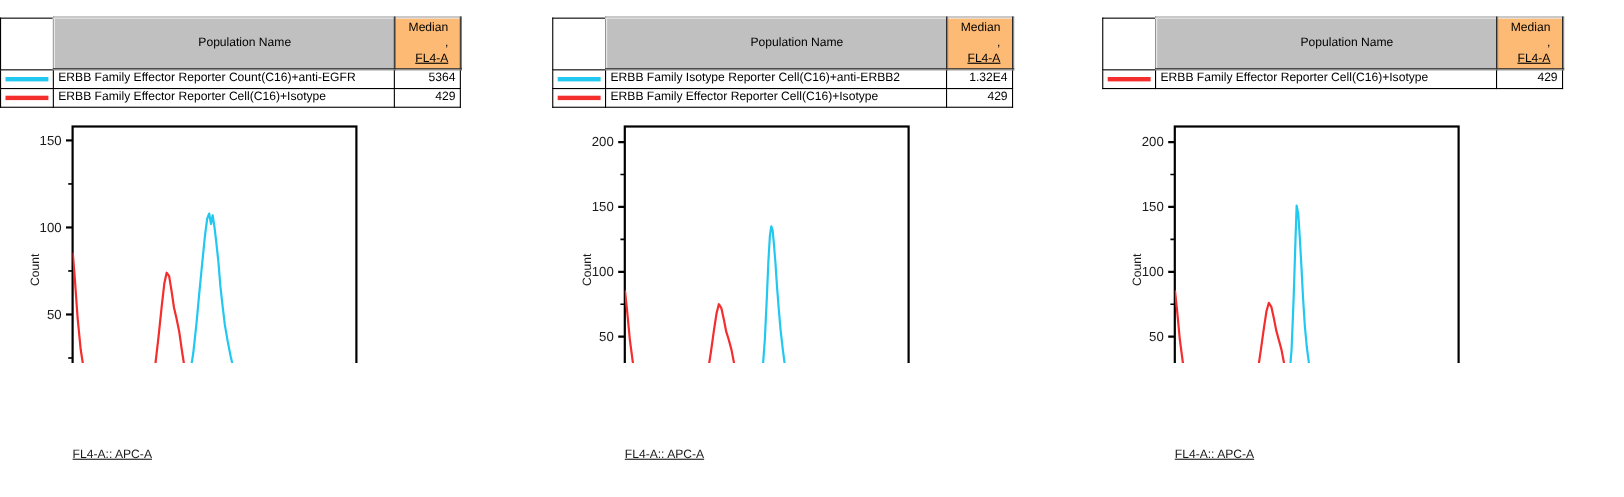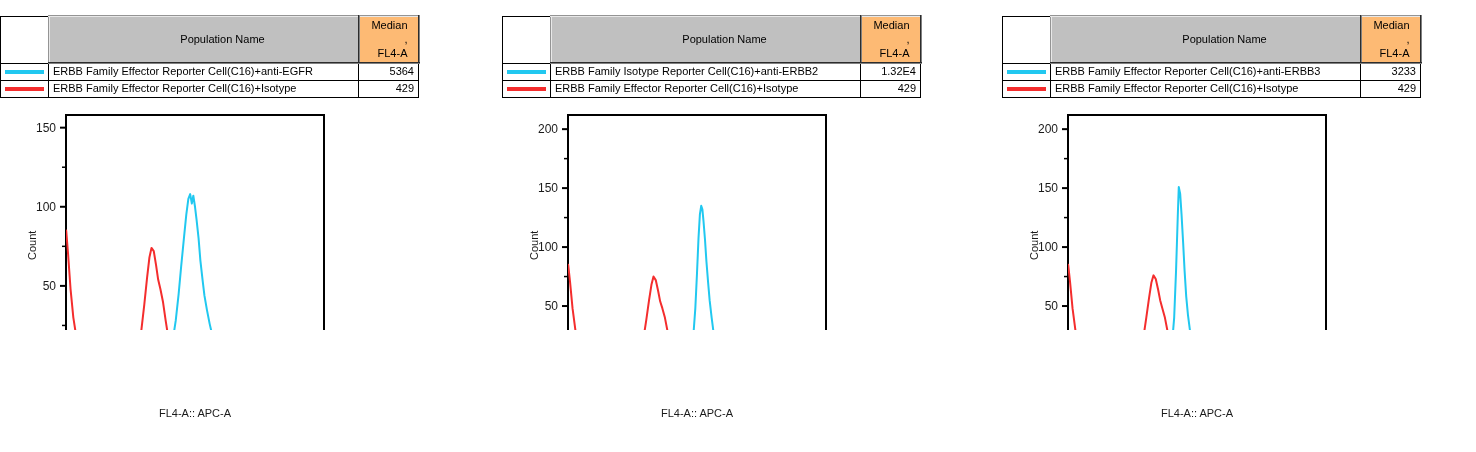--- a/index.html
+++ b/index.html
@@ -51,38 +51,39 @@
   }
   .legend th.hdr-med {
     background: #fdba74;
     text-align: right;
     vertical-align: top;
     padding: 2px 10px;
     height: 40px;
     border: 2px outset #dcdcdc;
     border-color: #e8e8e8 #808080 #808080 #e8e8e8;
   }
-  .legend th.hdr-med .l2 { display:block; }
+  .legend th.hdr-med .l2 { display:block;text-decoration:underline; }
 
   .legend td.cell-swatch { height: 17px; vertical-align: middle; padding: 0 4px; }
   .legend td.cell-name { text-align: left; padding: 1px 2px 1px 4px; white-space: nowrap; }
   .legend td.cell-med  { text-align: right; padding: 1px 4px 1px 2px; margin-left: 37px; }
 
   .swatch-line { display:block; width: 100%; height: 4px; }
 
   
   .plot { position: absolute; }
   .plot svg { display: block; }
 
   .axis-title {
     position: absolute;
     font-size: 11px;
     color: #1a1a1a;
-    text-align: center;
+    text-align: left;
     white-space: nowrap;
+    text-decoration: underline;
   }
   .ylabel {
     position: absolute;
     font-size: 11px;
     color: #1a1a1a;
     transform-origin: 0 0;
     transform: rotate(-90deg);
     white-space: nowrap;
   }
   text { font-family: "Liberation Sans", sans-serif; fill: #1a1a1a; }
@@ -98,21 +99,21 @@
             <th class="hdr-blank col-swatch"></th>
             <th class="hdr-name col-name">Population Name</th>
             <th class="hdr-med col-med"><span>Median ,</span><span class="l2">FL4-A</span></th>
           </tr>
         </thead>
         <tbody>
           <tr>
             <td class="cell-swatch col-swatch">
               <span class="swatch-line" style="background: rgb(33, 200, 240);"></span>
             </td>
-            <td class="cell-name col-name">ERBB Family Effector Reporter Cell(C16)+anti-EGFR</td>
+            <td class="cell-name col-name">ERBB Family Effector Reporter Count(C16)+anti-EGFR</td>
             <td class="cell-med col-med">5364</td>
           </tr>
           <tr>
             <td class="cell-swatch col-swatch">
               <span class="swatch-line" style="background: rgb(244, 45, 45);"></span>
             </td>
             <td class="cell-name col-name">ERBB Family Effector Reporter Cell(C16)+Isotype</td>
             <td class="cell-med col-med">429</td>
           </tr>
         </tbody>
@@ -359,27 +360,20 @@
         <thead>
           <tr>
             <th class="hdr-blank col-swatch"></th>
             <th class="hdr-name col-name">Population Name</th>
             <th class="hdr-med col-med"><span>Median ,</span><span class="l2">FL4-A</span></th>
           </tr>
         </thead>
         <tbody>
           <tr>
             <td class="cell-swatch col-swatch">
-              <span class="swatch-line" style="background: rgb(33, 200, 240);"></span>
-            </td>
-            <td class="cell-name col-name">ERBB Family Effector Reporter Cell(C16)+anti-ERBB3</td>
-            <td class="cell-med col-med">3233</td>
-          </tr>
-          <tr>
-            <td class="cell-swatch col-swatch">
               <span class="swatch-line" style="background: rgb(244, 45, 45);"></span>
             </td>
             <td class="cell-name col-name">ERBB Family Effector Reporter Cell(C16)+Isotype</td>
             <td class="cell-med col-med">429</td>
           </tr>
         </tbody>
       </table>
       <div class="plot" style="left: 0px; top: 0px; width: 400px; height: 452px;">
         <svg width="400" height="330" viewBox="0 0 400 330">
           <g>

